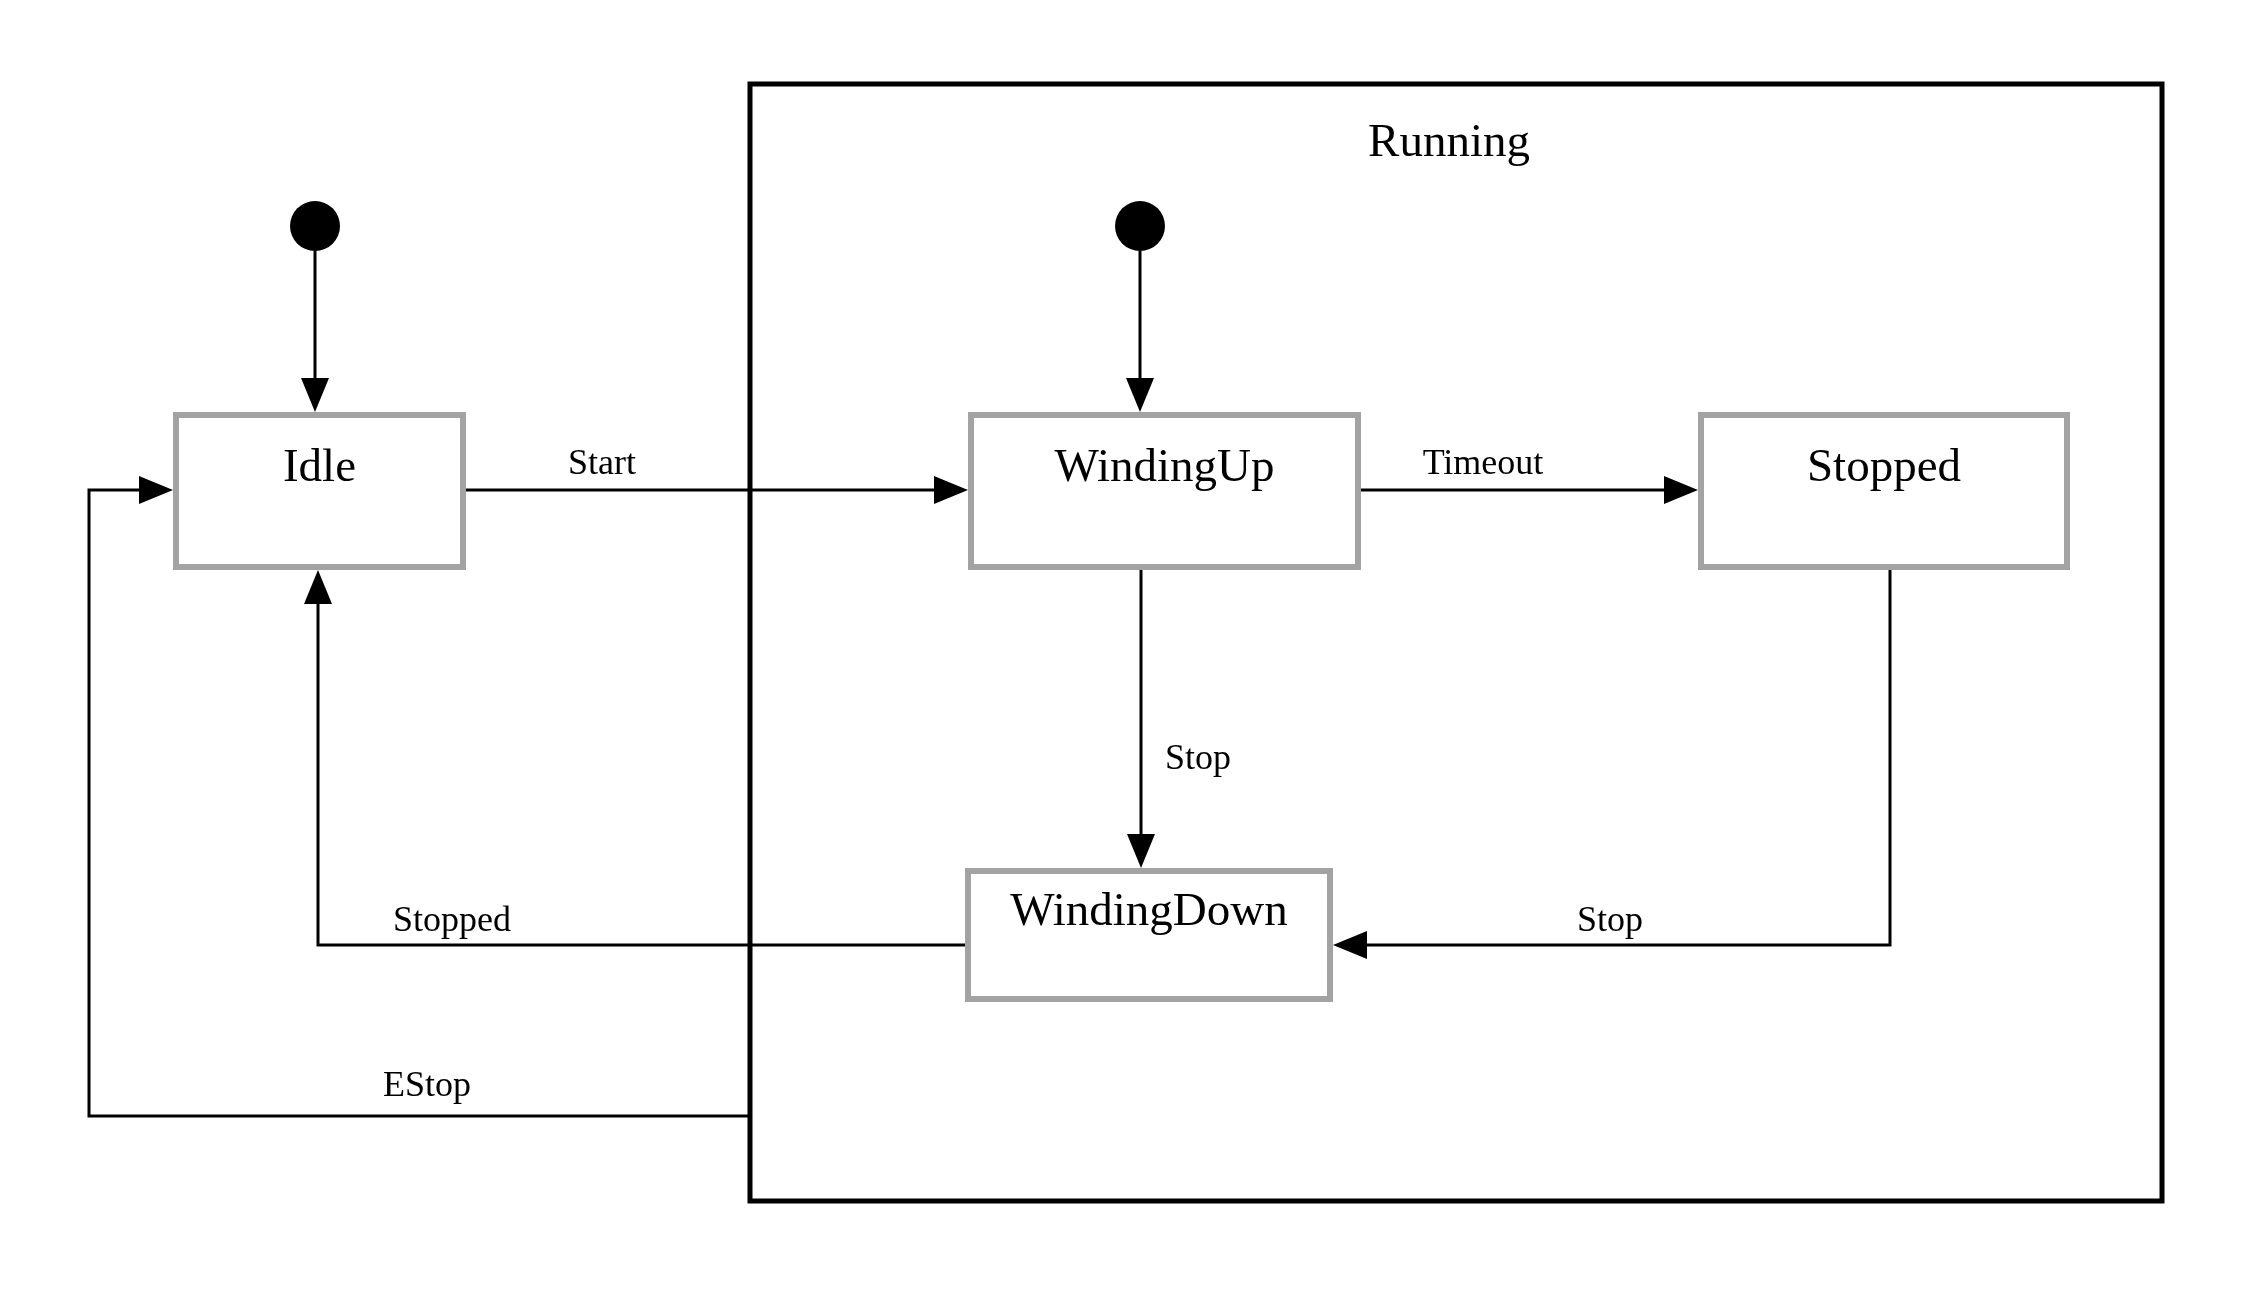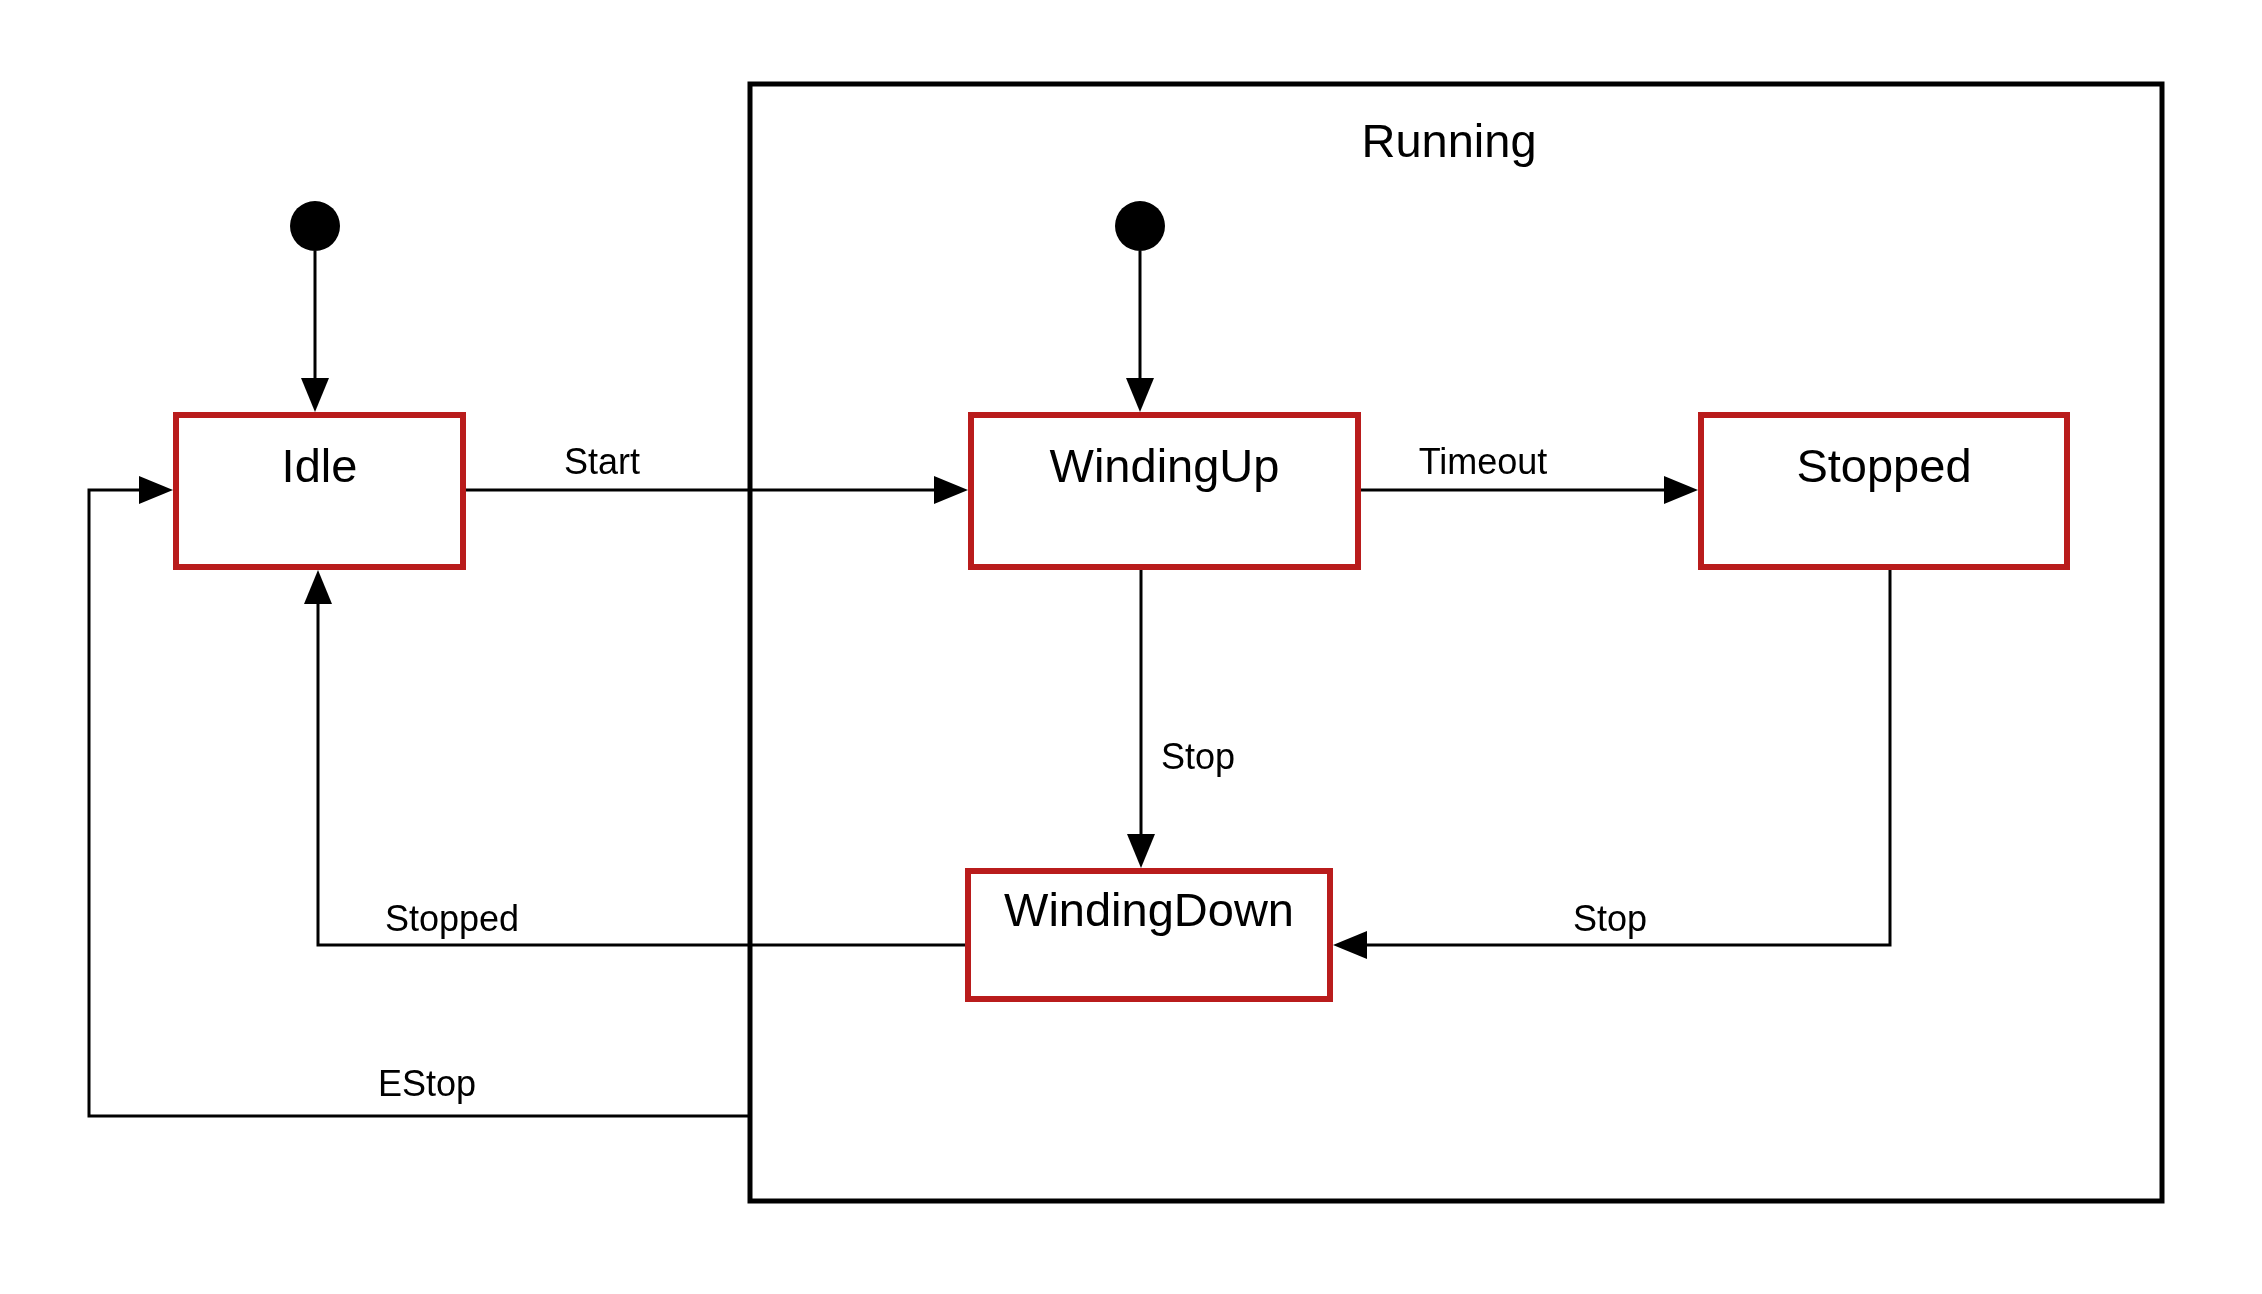--- a/index.html
+++ b/index.html
@@ -8,30 +8,31 @@
     background: #ffffff;
     font-family: "Liberation Sans", sans-serif;
   }
   .canvas {
     position: relative;
     width: 2262px;
     height: 1294px;
     background: #ffffff;
     overflow: hidden;
     color: #000000;
+    font-family: Liberation Serif, serif;
   }
   .canvas svg {
     position: absolute;
     left: 0;
     top: 0;
   }
   .state {
     position: absolute;
     box-sizing: border-box;
-    border: 6px solid #b91c1c;
+    border: 6px solid #a3a3a3;
     background: #ffffff;
     display: flex;
     align-items: center;
     justify-content: center;
     padding-bottom: 52px;
     font-size: 47px;
     line-height: 1;
     white-space: nowrap;
   }
   .state-idle        { left: 173px;  top: 412px; width: 293px; height: 158px; }

